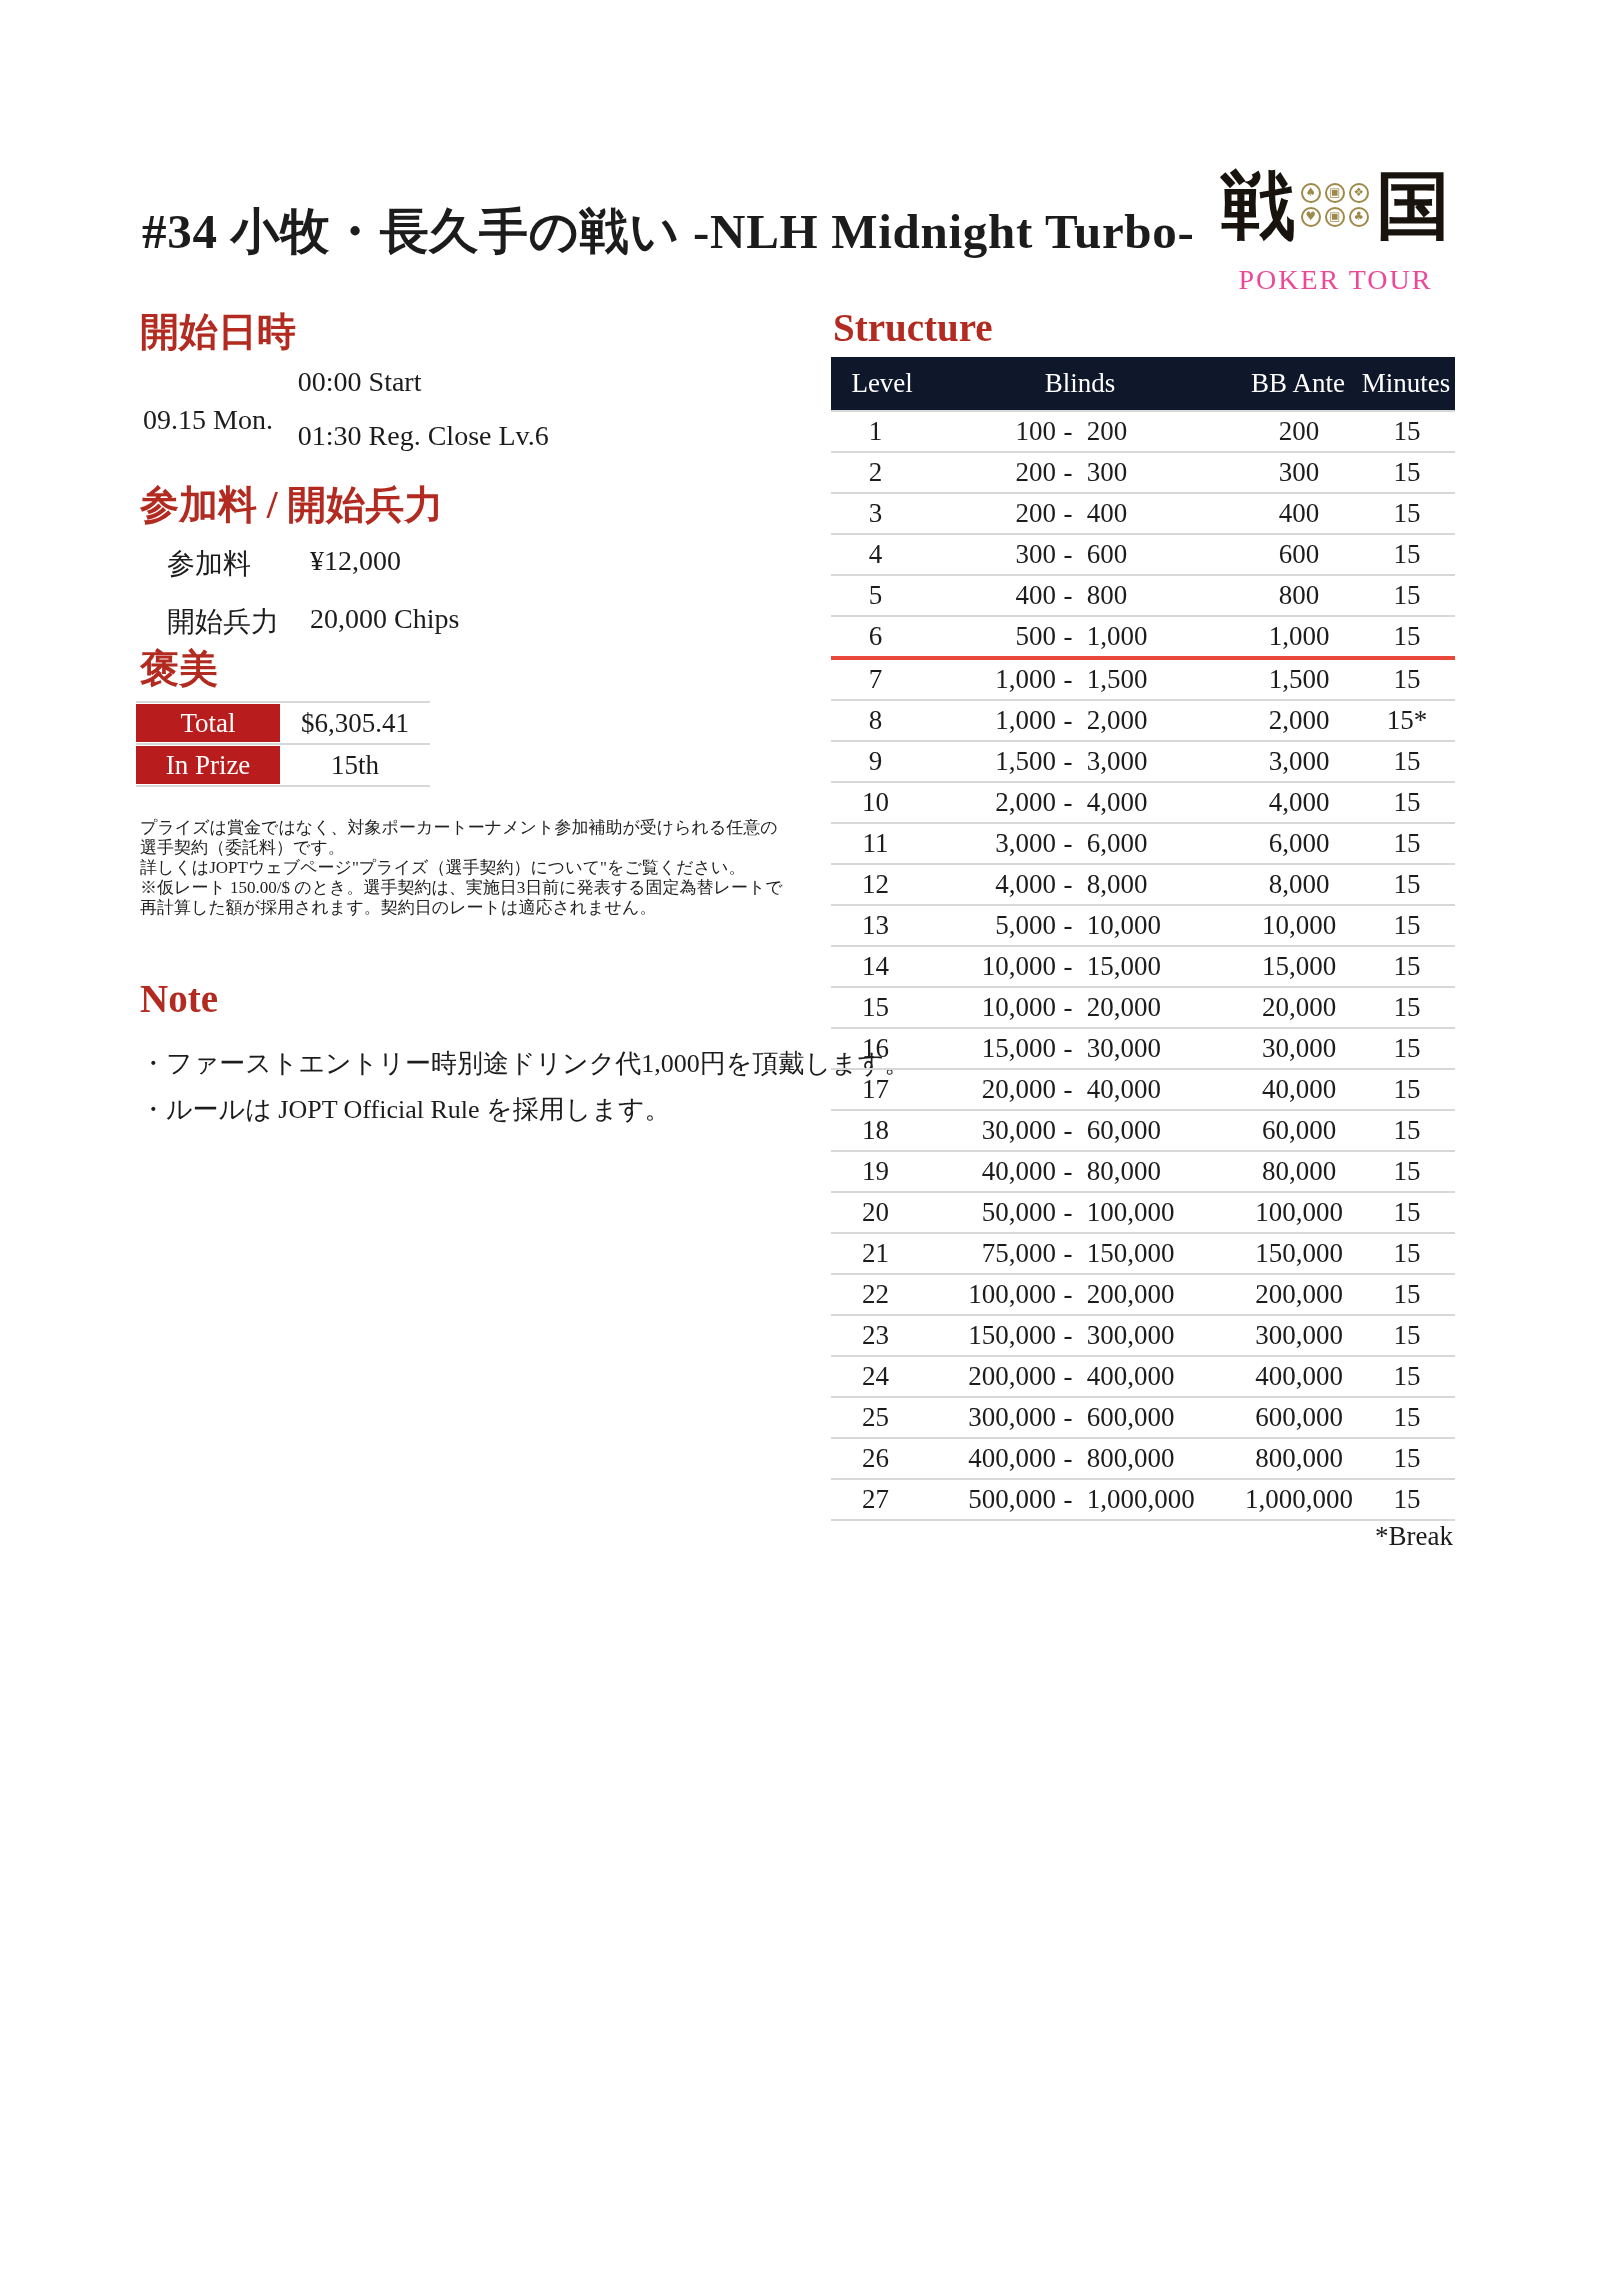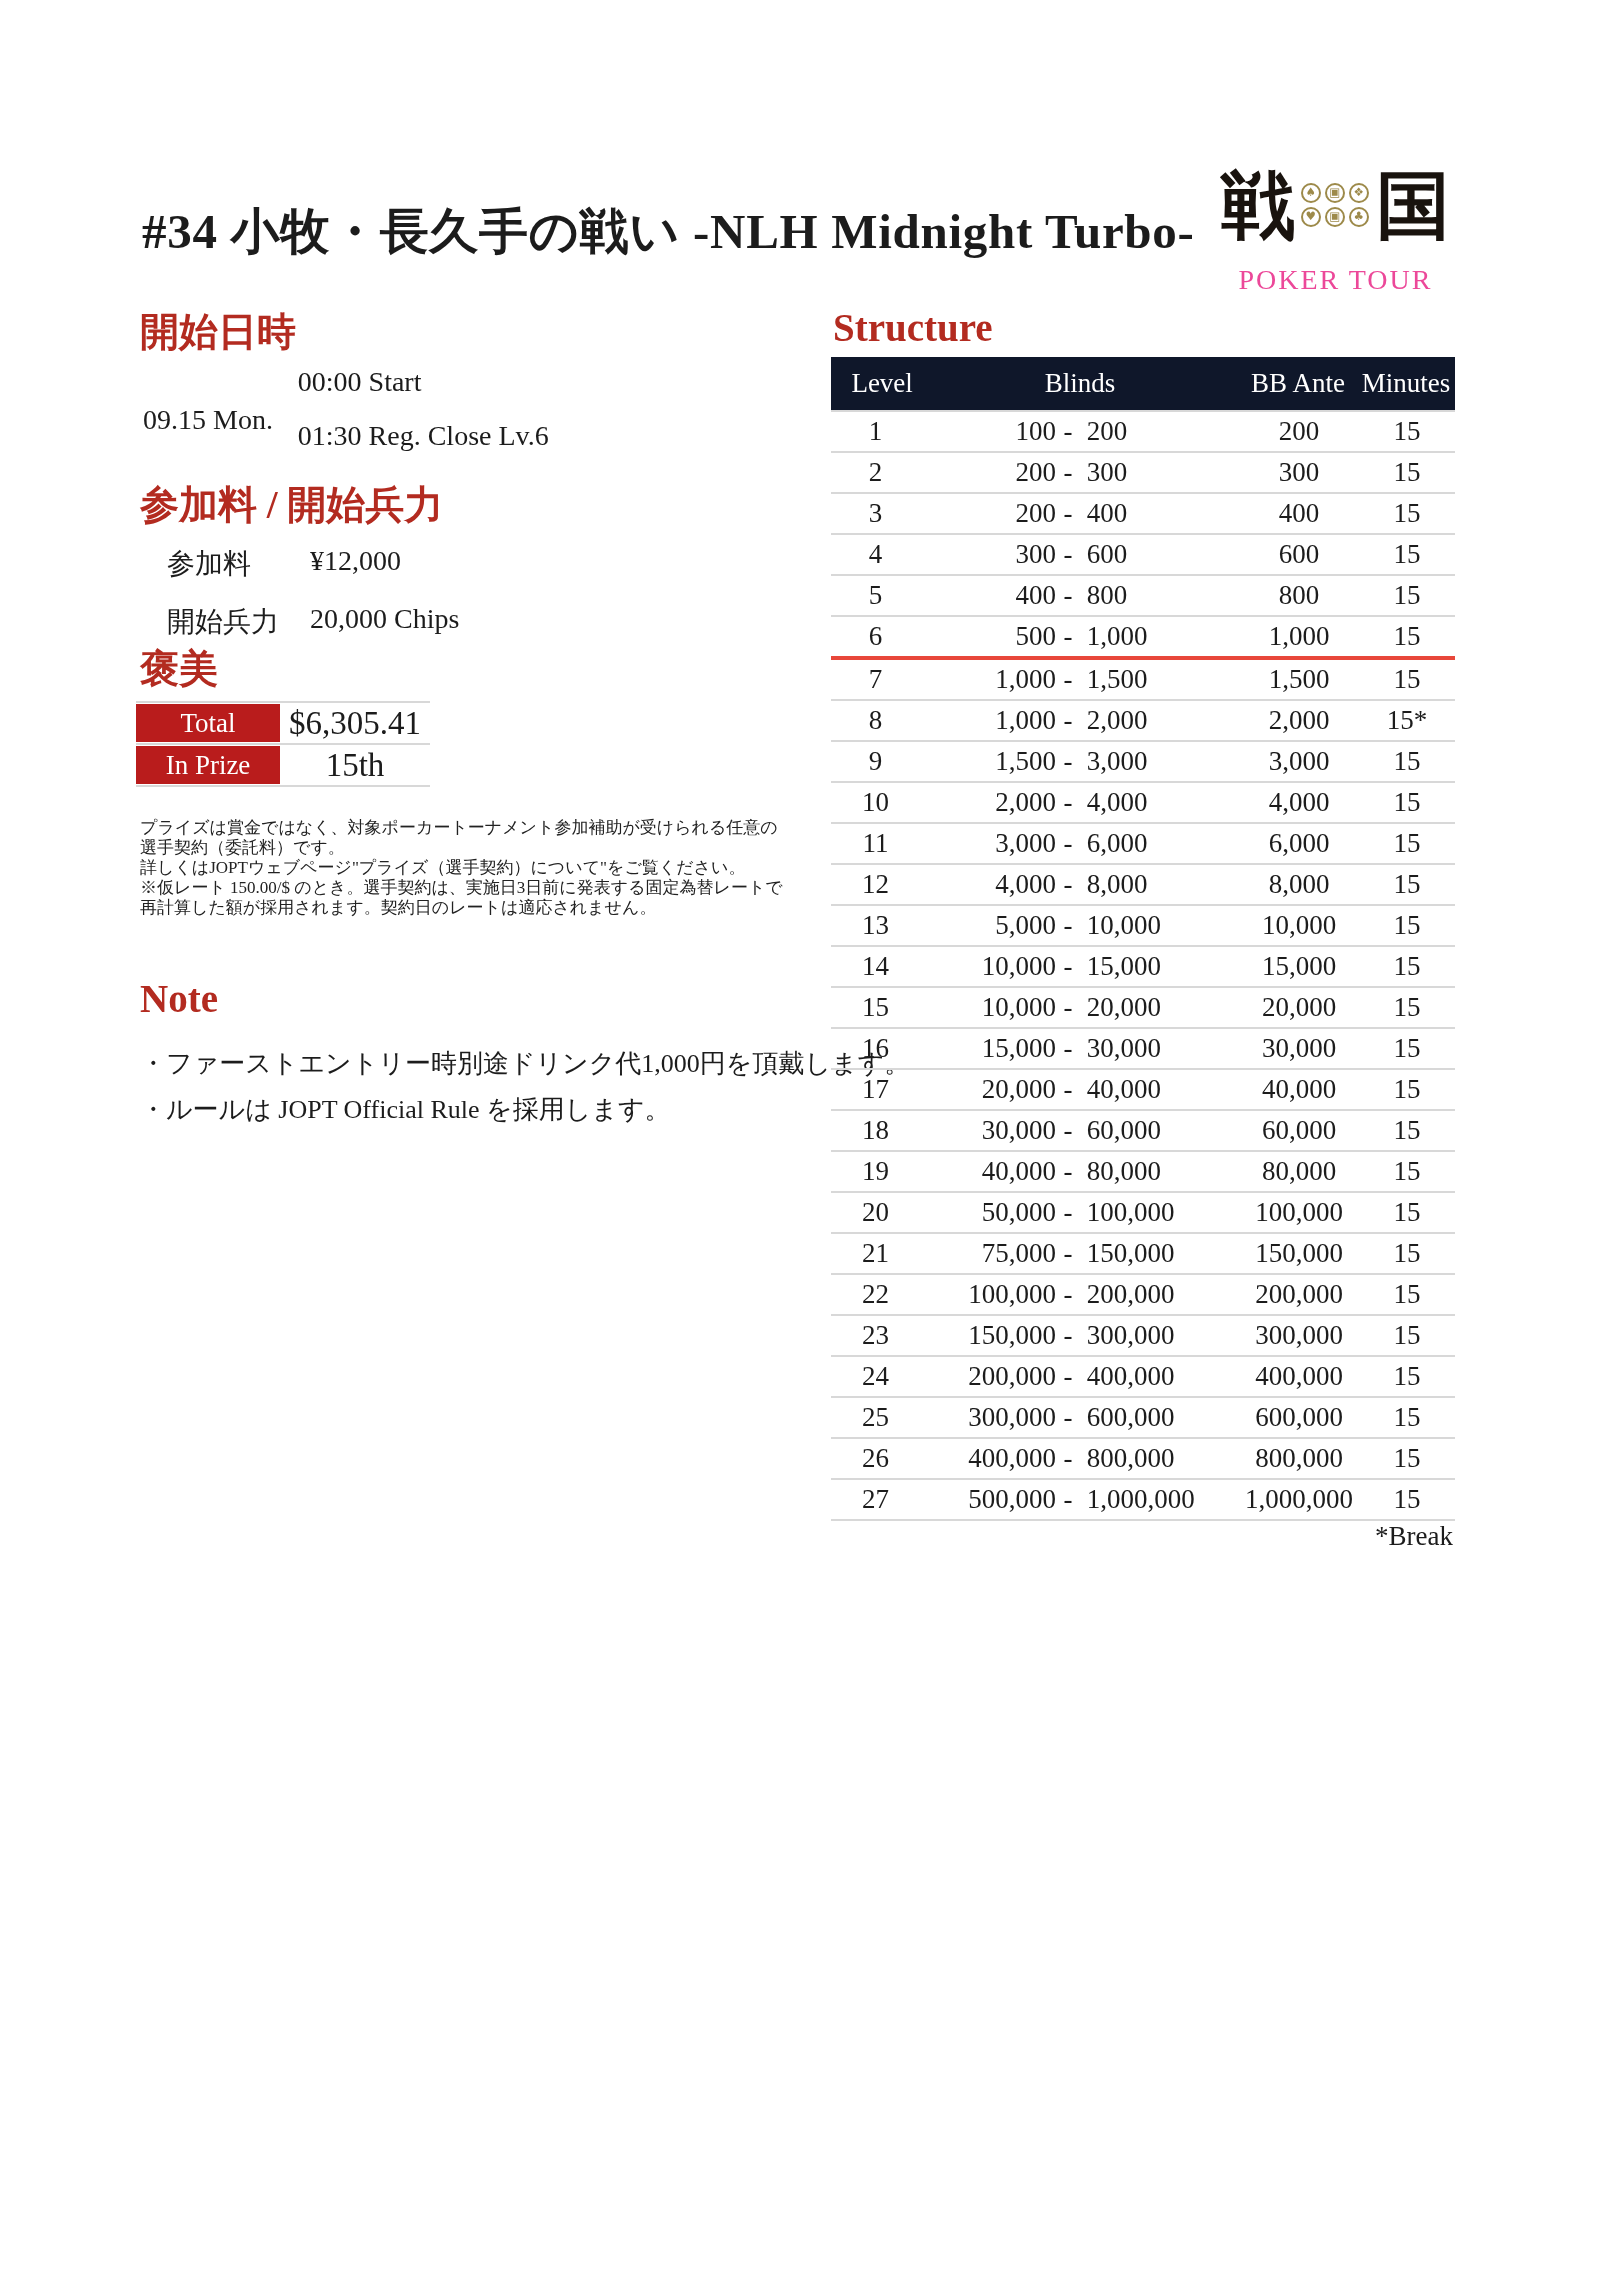--- a/index.html
+++ b/index.html
@@ -51,21 +51,21 @@
   .entry-row{display:flex;margin-bottom:20px;}
   .entry-label{width:143px;white-space:nowrap;}
   .entry-value{white-space:nowrap;}
   
   .prize-table{position:absolute;left:136px;top:701px;width:294px;border-top:2px solid #d8d8d8;}
   .prize-row{display:grid;grid-template-columns:144px 150px;height:40px;border-bottom:2px solid #d8d8d8;}
   .prize-label{
     background:#b91c1c;color:#ffffff;display:flex;align-items:center;justify-content:center;
     font-size:27px;margin:1.4px 0;white-space:nowrap;
   }
-  .prize-value{display:flex;align-items:center;justify-content:center;font-size:33px;white-space:nowrap;}
+  .prize-value{display:flex;align-items:center;justify-content:center;font-size:27px;white-space:nowrap;}
   
   .disclaimer{
     position:absolute;left:140px;top:818px;width:654px;
     font-size:17px;line-height:1.18;color:#222;
   }
   .disclaimer p{margin:0;}
   
   .note-items{position:absolute;left:140px;top:1041px;font-size:26px;}
   .note-item{line-height:1.75;white-space:nowrap;}
   

